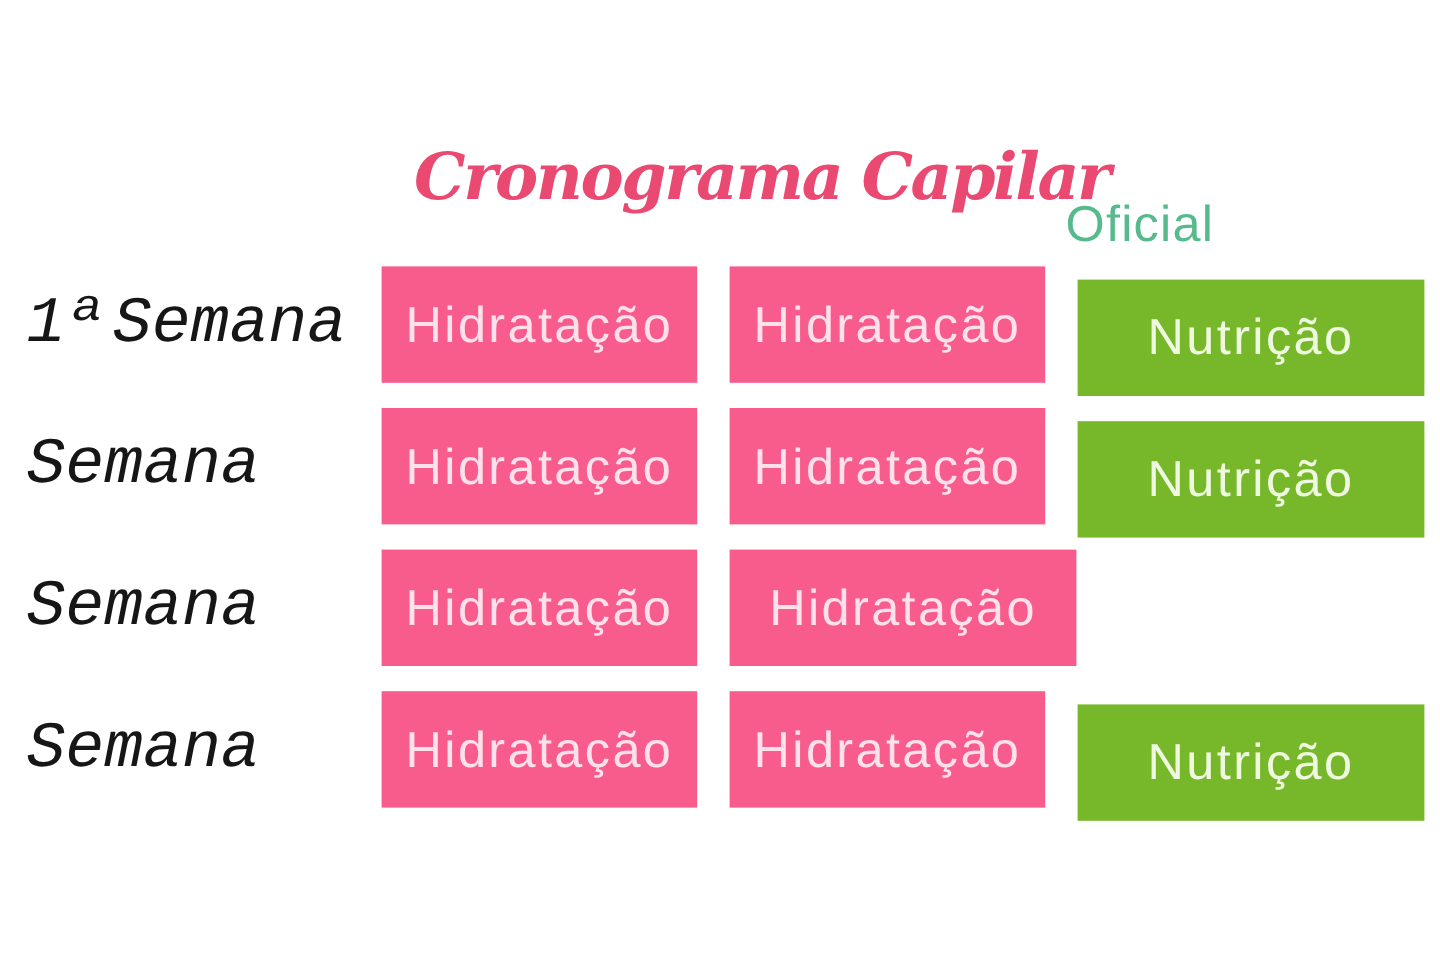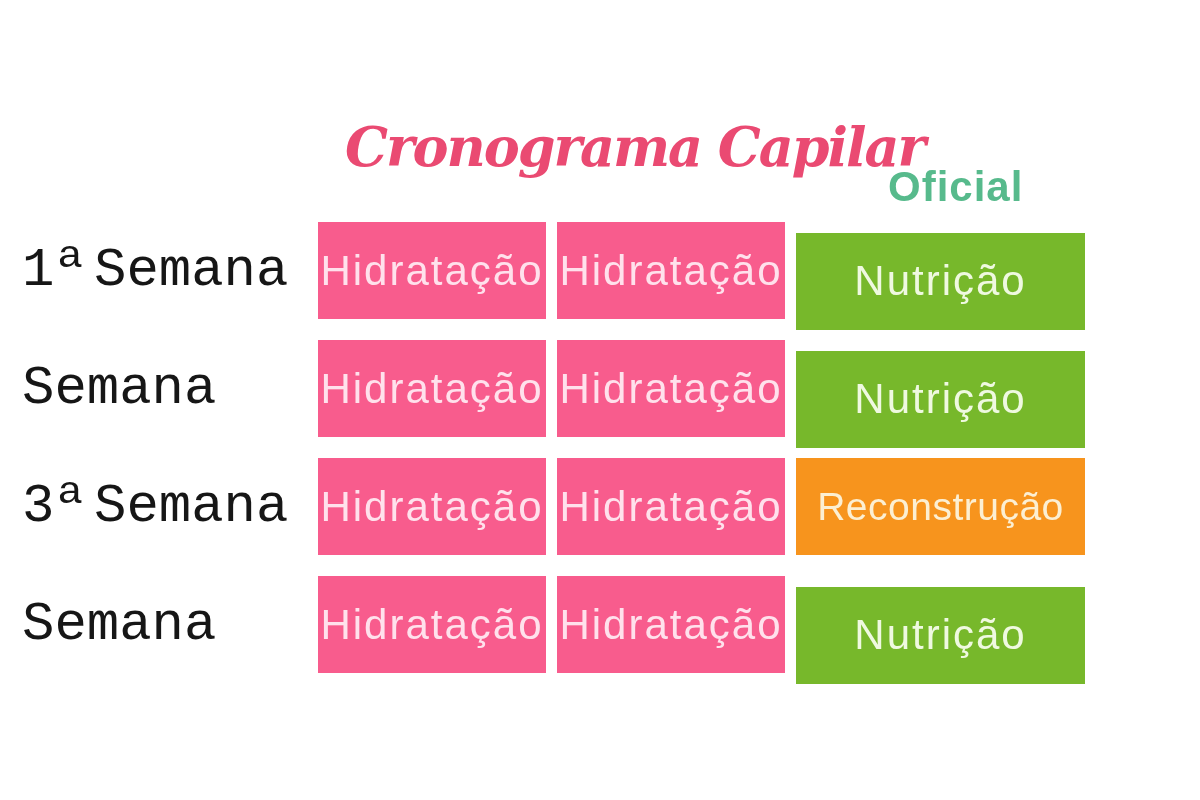--- a/index.html
+++ b/index.html
@@ -16,38 +16,38 @@
     font-family:"DejaVu Serif",serif;
     font-style:italic;font-weight:bold;
     font-size:54px;line-height:1;
     letter-spacing:-2px;
     color:var(--title_pink,#EA4A72);
     white-space:nowrap;
   }
   .title-sub{
     position:absolute;left:888px;top:164px;
     font-size:42px;line-height:1.1;
-    letter-spacing:1px;font-weight:700;
+    letter-spacing:1px;font-weight:400;
     color:var(--subtitle_green,#57BA8C);
     white-space:nowrap;
   }
   
   .grid{position:absolute;left:22px;top:222px;}
   .row{display:flex;align-items:center;height:97px;margin-bottom:21px;}
   .week-label{
     width:296px;
     font-family:"Liberation Mono",monospace;
     font-size:54px;line-height:1;
     color:var(--label_black,#161616);
     white-space:nowrap;
-    display:flex;align-items:baseline;
+    display:flex;align-items:baseline;font-style:italic;
   }
   .week-label .ord{display:inline-block;width:72px;}
   .cell{
-    width:228px;height:97px;margin-right:11px;
+    width:263px;height:97px;margin-right:27px;
     display:flex;align-items:center;justify-content:center;
     box-sizing:border-box;
   }
   .cell:last-child{width:289px;margin-right:0;}
   .cell span{
     font-size:42px;line-height:1;
     letter-spacing:2px;font-weight:300;
     white-space:nowrap;
   }
   .cell[data-type="hydration"]{background:var(--pink,#F85C8D);}
@@ -93,31 +93,27 @@
       <div class="cell" data-type="hydration">
         <span>Hidratação</span>
       </div>
       <div class="cell" data-type="nutrition">
         <span>Nutrição</span>
       </div>
     </div>
 
     <div class="row">
       <div class="week-label">
-        <span class="ord">3ª</span>
           <span class="word">Semana</span>
       </div>
       <div class="cell" data-type="hydration">
         <span>Hidratação</span>
       </div>
       <div class="cell" data-type="hydration">
         <span>Hidratação</span>
-      </div>
-      <div class="cell" data-type="reconstruction">
-        <span>Reconstrução</span>
       </div>
     </div>
 
     <div class="row">
       <div class="week-label">
           <span class="word">Semana</span>
       </div>
       <div class="cell" data-type="hydration">
         <span>Hidratação</span>
       </div>

